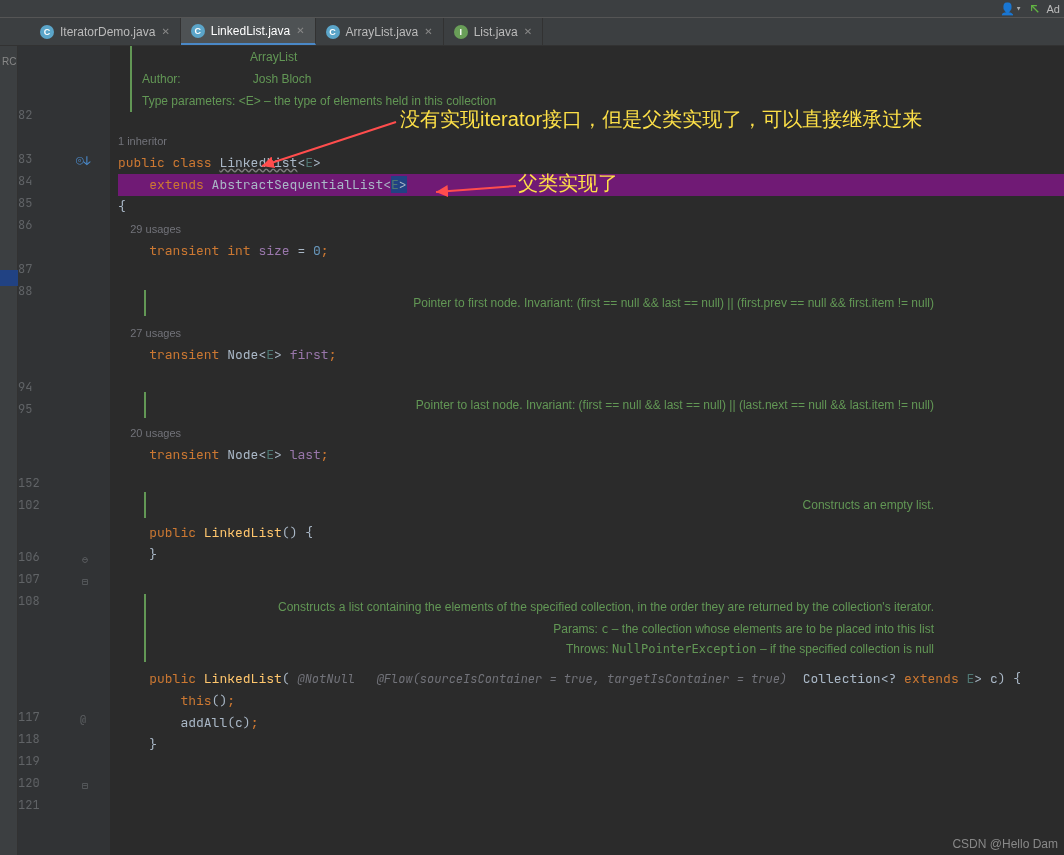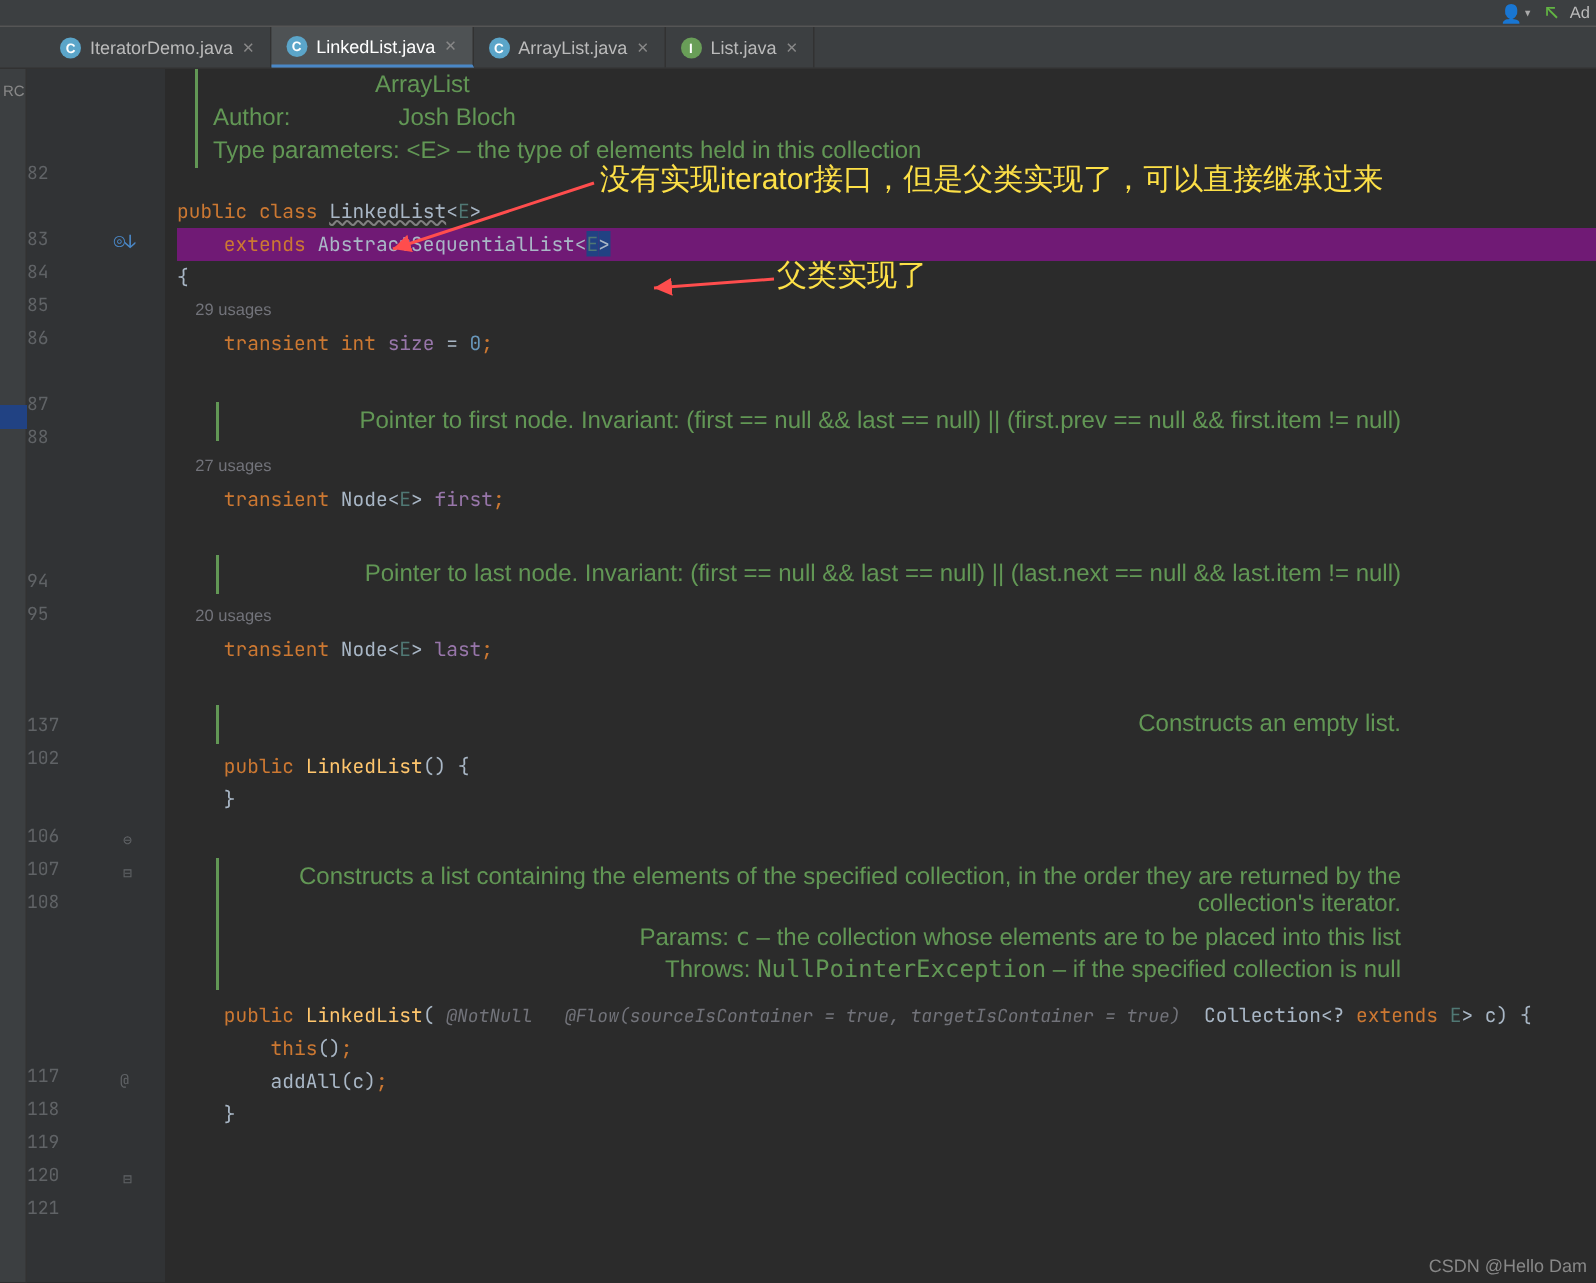--- a/index.html
+++ b/index.html
@@ -115,21 +115,21 @@
     line-height: 22px;
   }
   .code-line { height: 22px; white-space: pre; }
   .code-line.hl { background: #701a75; }
   .doc-border {
     display: inline-block;
     border-left: 2px solid #629755;
     padding-left: 10px;
     margin-left: 26px;
   }
-  .doc-text { color: #629755; font-family: Arial, sans-serif; font-size: 16px; }
+  .doc-text { color: #629755; font-family: Arial, sans-serif; font-size: 12px; }
   .hint-text { color: #72737a; font-family: Arial, sans-serif; font-size: 11px; }
   .annotation-text { color: #72737a; font-size: 12px; font-style: italic; }
   .kw { color: #cc7832; }
   .cls { color: #a9b7c6; }
   .type { color: #507874; }
   .field { color: #9876aa; }
   .num { color: #6897bb; }
   .method { color: #ffc66d; }
   .comma { color: #cc7832; }
   .caret-bg { background: #214283; }
@@ -214,41 +214,42 @@
     <div class="gutter-line"><span>86</span></div>
     <div class="gutter-line" style="height:22px;"></div>
     <div class="gutter-line"><span>87</span></div>
     <div class="gutter-line"><span>88</span></div>
     <div style="height:52px;"></div>
     <div class="gutter-line" style="height:22px;"></div>
     <div class="gutter-line"><span>94</span></div>
     <div class="gutter-line"><span>95</span></div>
     <div style="height:30px;"></div>
     <div class="gutter-line" style="height:22px;"></div>
-    <div class="gutter-line"><span>137</span></div>
+    <div class="gutter-line"><span>152</span></div>
     <div class="gutter-line"><span>102</span></div>
     <div style="height:30px;"></div>
     <div class="gutter-line"><span>106</span><span class="gutter-icon">⊖</span></div>
     <div class="gutter-line"><span>107</span><span class="gutter-icon">⊟</span></div>
     <div class="gutter-line"><span>108</span></div>
     <div style="height:94px;"></div>
     <div class="gutter-line"><span>117</span><span class="gutter-icon" style="right:4px;">@</span></div>
     <div class="gutter-line"><span>118</span></div>
     <div class="gutter-line"><span>119</span></div>
     <div class="gutter-line"><span>120</span><span class="gutter-icon">⊟</span></div>
     <div class="gutter-line"><span>121</span></div>
   </div>
 
   <div class="code">
 
     <div class="code-line"><span class="doc-border doc-text" style="margin-left:12px; padding-left:118px;"><span>ArrayList</span></span></div>
     <div class="code-line"><span class="doc-border doc-text" style="margin-left:12px;"><span>Author:</span><span style="display:inline-block;width:72px;"></span><span>Josh Bloch</span></span></div>
     <div class="code-line" style="height:18px;"><span class="doc-border doc-text" style="margin-left:12px;"><span>Type parameters:</span> <span>&lt;E&gt; – the type of elements held in this collection</span></span></div>
 
     <div class="code-line"></div>
+    <div class="code-line hint-text">1 inheritor</div>
     <div class="code-line"><span class="kw">public </span><span class="kw">class </span><span class="cls class-hl">LinkedList</span><span>&lt;</span><span class="type">E</span><span>&gt;</span></div>
     <div class="code-line hl">    <span class="kw">extends </span><span class="cls">AbstractSequentialList</span><span>&lt;</span><span class="type caret-bg">E</span><span class="caret-bg">&gt;</span></div>
     <div class="code-line"><span>{</span></div>
     <div class="code-line hint-text">    <span>29 usages</span></div>
     <div class="code-line">    <span class="kw">transient </span><span class="kw">int </span><span class="field">size</span><span> = </span><span class="num">0</span><span class="comma">;</span></div>
     <div class="code-line"></div>
 
     <div class="doc-block">
         <div class="doc-block-inner">
           <span class="doc-text">Pointer to first node. Invariant: (first == null &amp;&amp; last == null) || (first.prev == null &amp;&amp; first.item != null)</span>

